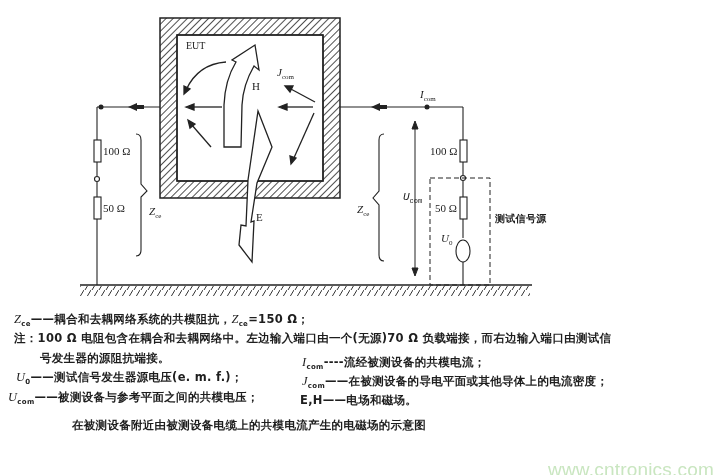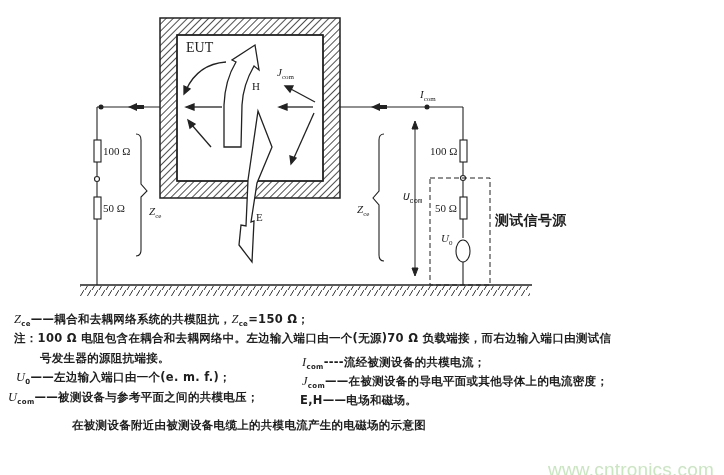--- a/index.html
+++ b/index.html
@@ -94,42 +94,42 @@
     <polygon points="415,276 412,268 418,268"></polygon>
   </g>
   <rect x="430" y="178" width="60" height="107" fill="none" stroke="#222" stroke-width="1" stroke-dasharray="5,3"></rect>
 
   <g>
     <line x1="80" y1="285" x2="532" y2="285" stroke="#222" stroke-width="1.3"></line>
     <rect x="80" y="286" width="450" height="10" fill="url(#groundhatch)"></rect>
   </g>
 </svg>
 
-<div class="lbl" style="left:186px;top:40px;font-size:14px;">EUT</div>
+<div class="lbl" style="left:186px;top:40px;font-size:10px;">EUT</div>
 <div class="lbl" style="left:252px;top:80px;">H</div>
 <div class="lbl" style="left:256px;top:211px;">E</div>
 <div class="lbl" style="left:277px;top:66px;"><i>J</i><sub>com</sub></div>
 <div class="lbl" style="left:420px;top:88px;"><i>I</i><sub>com</sub></div>
 <div class="lbl" style="left:403px;top:191px;font-family:Liberation Mono, monospace;"><i>U</i><sub>com</sub></div>
 <div class="lbl" style="left:441px;top:232px;"><i>U</i><sub>0</sub></div>
 <div class="lbl" style="left:149px;top:205px;"><i>Z</i><sub>ce</sub></div>
 <div class="lbl" style="left:357px;top:203px;"><i>Z</i><sub>ce</sub></div>
 <div class="lbl" style="left:103px;top:145px;">100 Ω</div>
 <div class="lbl" style="left:103px;top:202px;">50 Ω</div>
 <div class="lbl" style="left:430px;top:145px;">100 Ω</div>
 <div class="lbl" style="left:435px;top:202px;">50 Ω</div>
-<div class="cap" style="left:495px;top:212px;font-size:14px;">测试信号源</div>
+<div class="cap" style="left:495px;top:212px;font-size:10px;">测试信号源</div>
 
 <div class="cap" style="left:14px;top:312px;">
   <i>Z</i><sub>ce</sub><span>——耦合和去耦网络系统的共模阻抗，</span><i>Z</i><sub>ce</sub><span>=150 Ω；</span>
 </div>
 <div class="cap" style="left:14px;top:331px;">注：100 Ω 电阻包含在耦合和去耦网络中。左边输入端口由一个(无源)70 Ω 负载端接，而右边输入端口由测试信</div>
 <div class="cap" style="left:40px;top:351px;">号发生器的源阻抗端接。</div>
 <div class="cap" style="left:16px;top:370px;">
-  <i>U</i><sub>0</sub><span>——左边输入端口由一个(e. m. f.)；</span>
+  <i>U</i><sub>0</sub><span>——测试信号发生器源电压(e. m. f.)；</span>
 </div>
 <div class="cap" style="left:8px;top:390px;">
   <i>U</i><sub>com</sub><span>——被测设备与参考平面之间的共模电压；</span>
 </div>
 <div class="cap" style="left:302px;top:355px;text-align:right;">
   <i>I</i><sub>com</sub><span>----流经被测设备的共模电流；</span>
 </div>
 <div class="cap" style="left:302px;top:374px;text-align:center;">
   <i>J</i><sub>com</sub><span>——在被测设备的导电平面或其他导体上的电流密度；</span>
 </div>

